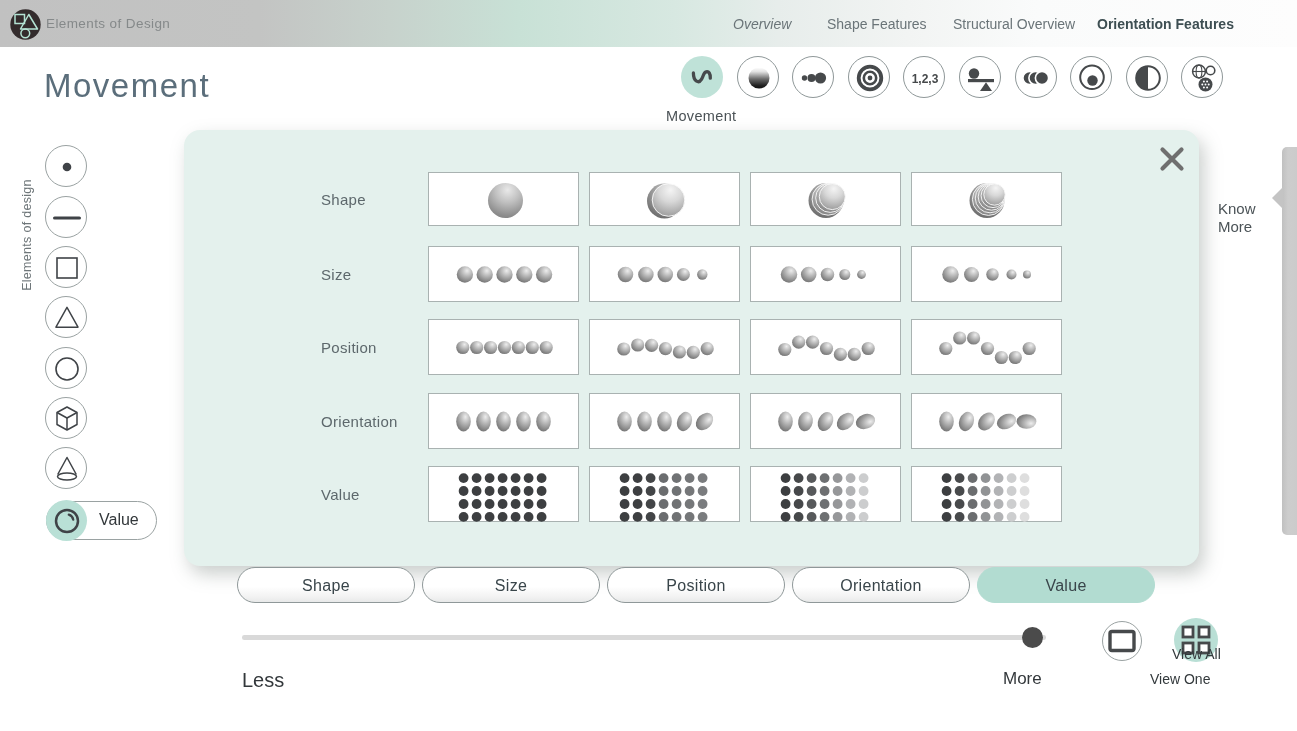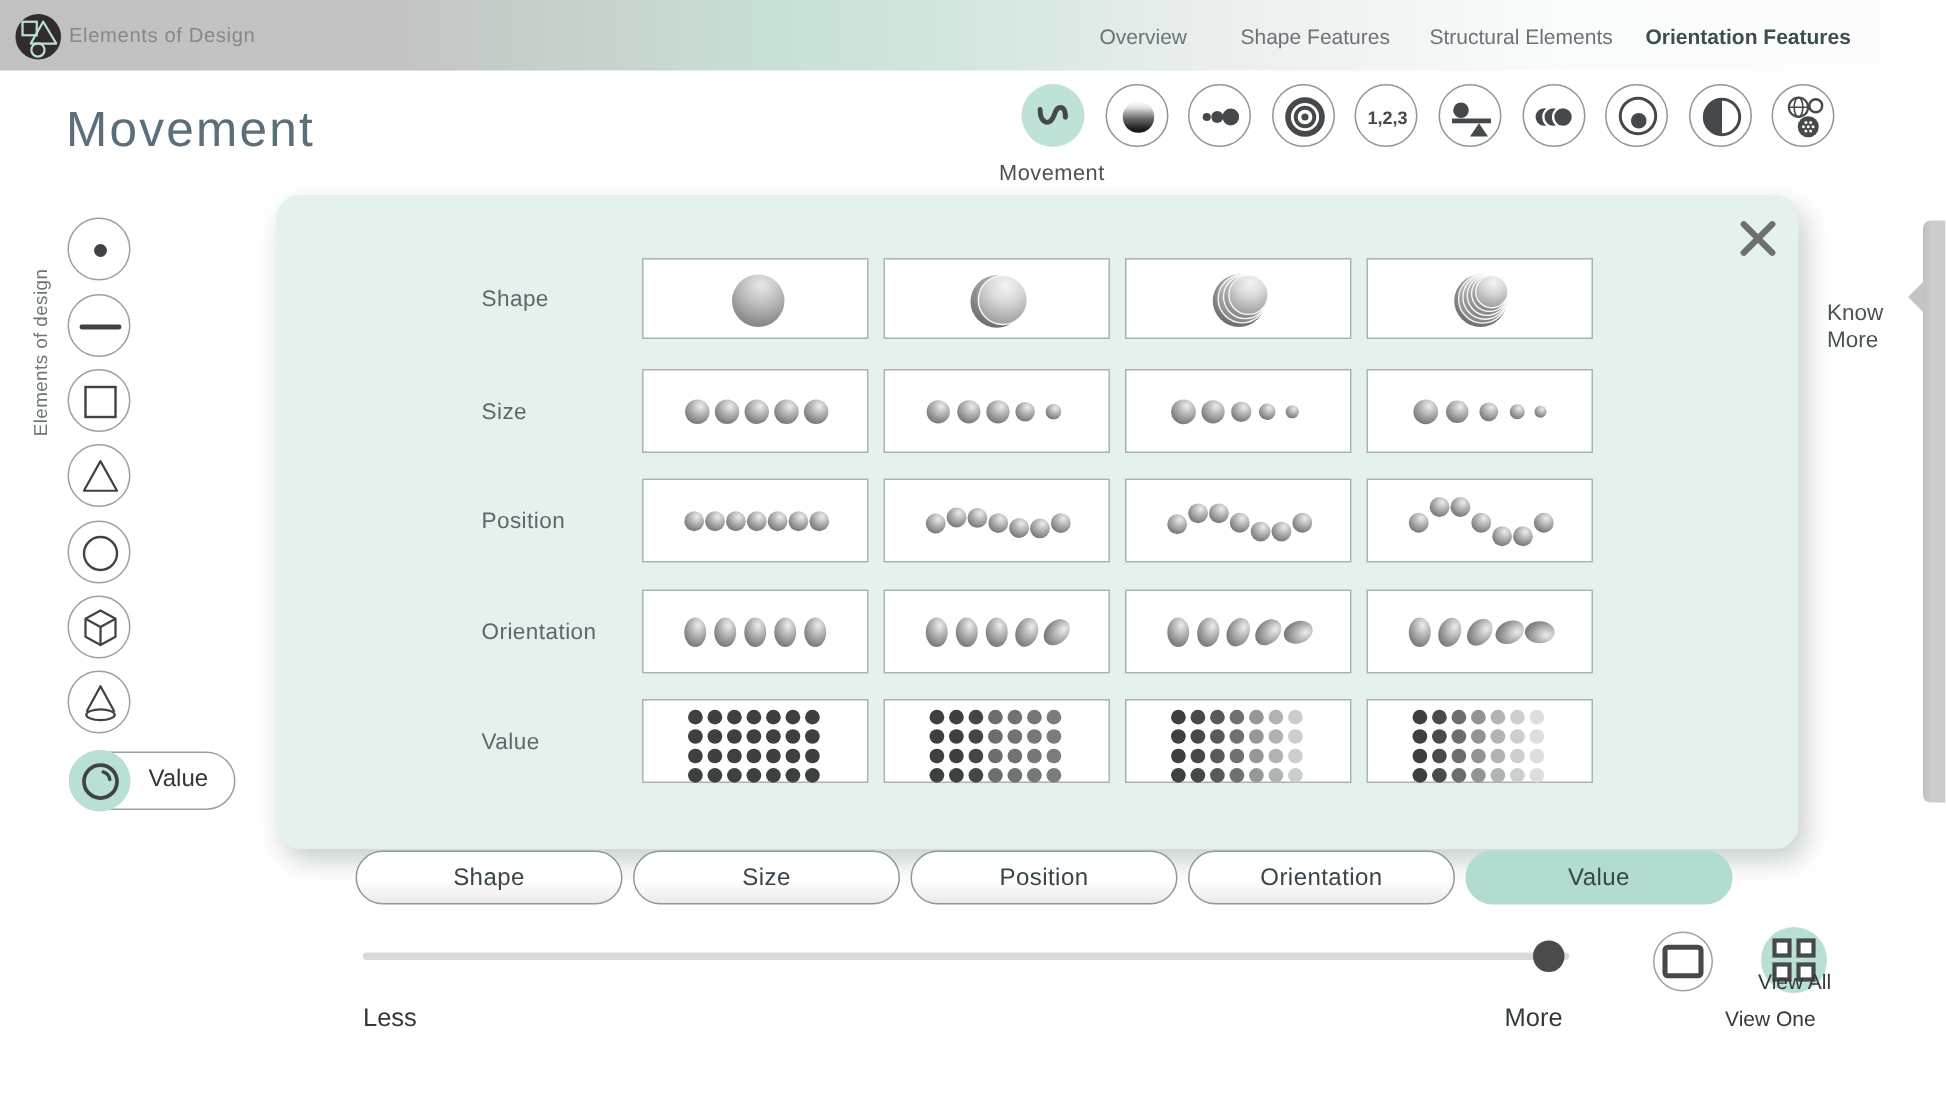--- a/index.html
+++ b/index.html
@@ -21,23 +21,23 @@
 <body>
 <div id="stage">
 <div id="topbar"></div>
 <div style="position:absolute;left:10px;top:9px;"><svg width="31" height="31" viewBox="0 0 31 31" style="">
         <circle cx="15.5" cy="15.5" r="15.2" fill="#332b2c"></circle>
         <rect x="5" y="5.5" width="9.5" height="9" fill="none" stroke="#b4e3d4" stroke-width="1.5"></rect>
         <polygon points="18.8,5.5 27.5,20 10.5,20" fill="none" stroke="#b4e3d4" stroke-width="1.5" stroke-linejoin="round"></polygon>
         <circle cx="15.3" cy="24.3" r="4.4" fill="none" stroke="#b4e3d4" stroke-width="1.5"></circle>
       </svg></div>
 <div id="brand">Elements of Design</div>
-<div class="nav" style="left:733px;">Overview</div>
+<div class="nav" style="left:733px;font-style:italic;">Overview</div>
 <div class="nav" style="left:827px;">Shape Features</div>
-<div class="nav" style="left:953px;">Structural Elements</div>
+<div class="nav" style="left:953px;">Structural Overview</div>
 <div class="nav" style="left:1097px;font-weight:bold;color:#3d4e52;">Orientation Features</div>
 
 <div id="title">Movement</div>
 
 <div style="position:absolute;left:681px;top:56px;width:42px;height:42px;border-radius:50%;background:#bfe2d8;border:none;box-sizing:border-box;"><svg width="42" height="42" viewBox="0 0 42 42" style="">
         <path d="M12.4,17.0 C12.4,26.0 18.0,27.6 20.6,23.2 C22.8,19.5 22.3,16.6 25.2,15.8 C27.8,15.1 29.4,17.6 29.3,22.2" fill="none" stroke="#46494b" stroke-width="3.3" stroke-linecap="round"></path>
       </svg></div>
     <div style="position:absolute;left:736.6px;top:56px;width:42px;height:42px;border-radius:50%;background:#ffffff;border:1px solid #8f9899;box-sizing:border-box;"><svg width="42" height="42" viewBox="0 0 42 42" style="">
         <defs>
           <linearGradient id="ib25" x1="0" y1="0" x2="0" y2="1">
@@ -554,21 +554,21 @@
 </div>
 
 <div class="pill" style="left:237px;background:linear-gradient(180deg,#ffffff 55%,#f2f2f2 85%,#e8e9e9 100%);border:1px solid #8f9899;">Shape</div>
     <div class="pill" style="left:422px;background:linear-gradient(180deg,#ffffff 55%,#f2f2f2 85%,#e8e9e9 100%);border:1px solid #8f9899;">Size</div>
     <div class="pill" style="left:607px;background:linear-gradient(180deg,#ffffff 55%,#f2f2f2 85%,#e8e9e9 100%);border:1px solid #8f9899;">Position</div>
     <div class="pill" style="left:792px;background:linear-gradient(180deg,#ffffff 55%,#f2f2f2 85%,#e8e9e9 100%);border:1px solid #8f9899;">Orientation</div>
     <div class="pill" style="left:977px;background:#b2dcd1;border:1px solid #b2dcd1;">Value</div>
 
 <div style="position:absolute;left:242px;top:635px;width:804px;height:4.6px;border-radius:2.3px;background:#d9d9d9;"></div>
 <div style="position:absolute;left:1021.5px;top:627px;width:21px;height:21px;border-radius:50%;background:#4b4b4b;"></div>
-<div style="position:absolute;left:242px;top:669px;font-size:17px;color:#33383b;">Less</div>
+<div style="position:absolute;left:242px;top:669px;font-size:20px;color:#33383b;">Less</div>
 <div style="position:absolute;left:1003px;top:669px;font-size:17px;color:#33383b;">More</div>
 
 <div style="position:absolute;left:1102px;top:621px;width:40px;height:40px;border-radius:50%;border:1px solid #9aa2a2;background:#fff;"></div>
 <div style="position:absolute;left:1102px;top:621px;width:40px;height:40px;"><svg width="40" height="40" viewBox="0 0 40 40" style="">
         <rect x="8" y="10.5" width="24" height="19" rx="2" fill="none" stroke="#46494b" stroke-width="3.4"></rect>
       </svg></div>
 <div class="small-label" style="left:1150px;top:670.5px;">View One</div>
 
 <div style="position:absolute;left:1174px;top:618px;width:44px;height:44px;border-radius:50%;background:#b9dfd5;"></div>
 <div style="position:absolute;left:1174px;top:618px;width:44px;height:44px;"><svg width="44" height="44" viewBox="0 0 44 44" style="">

